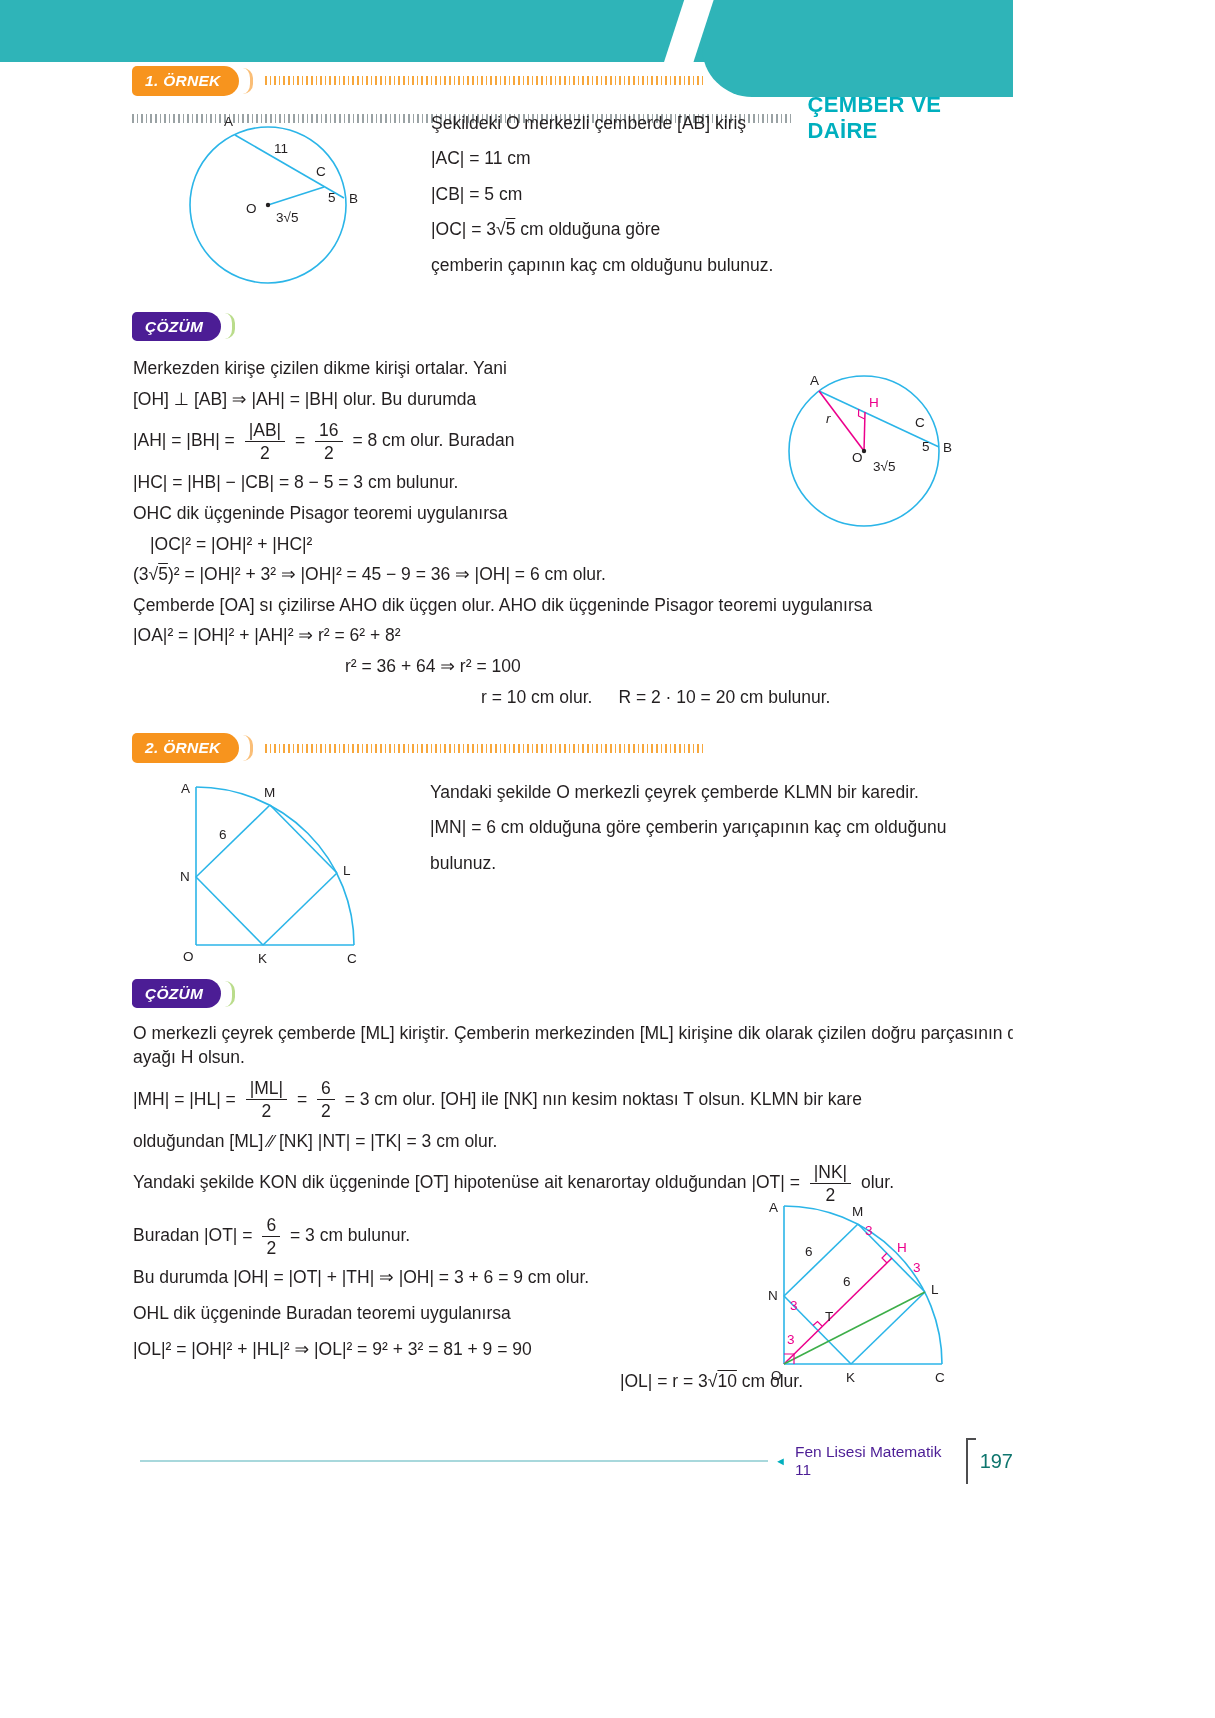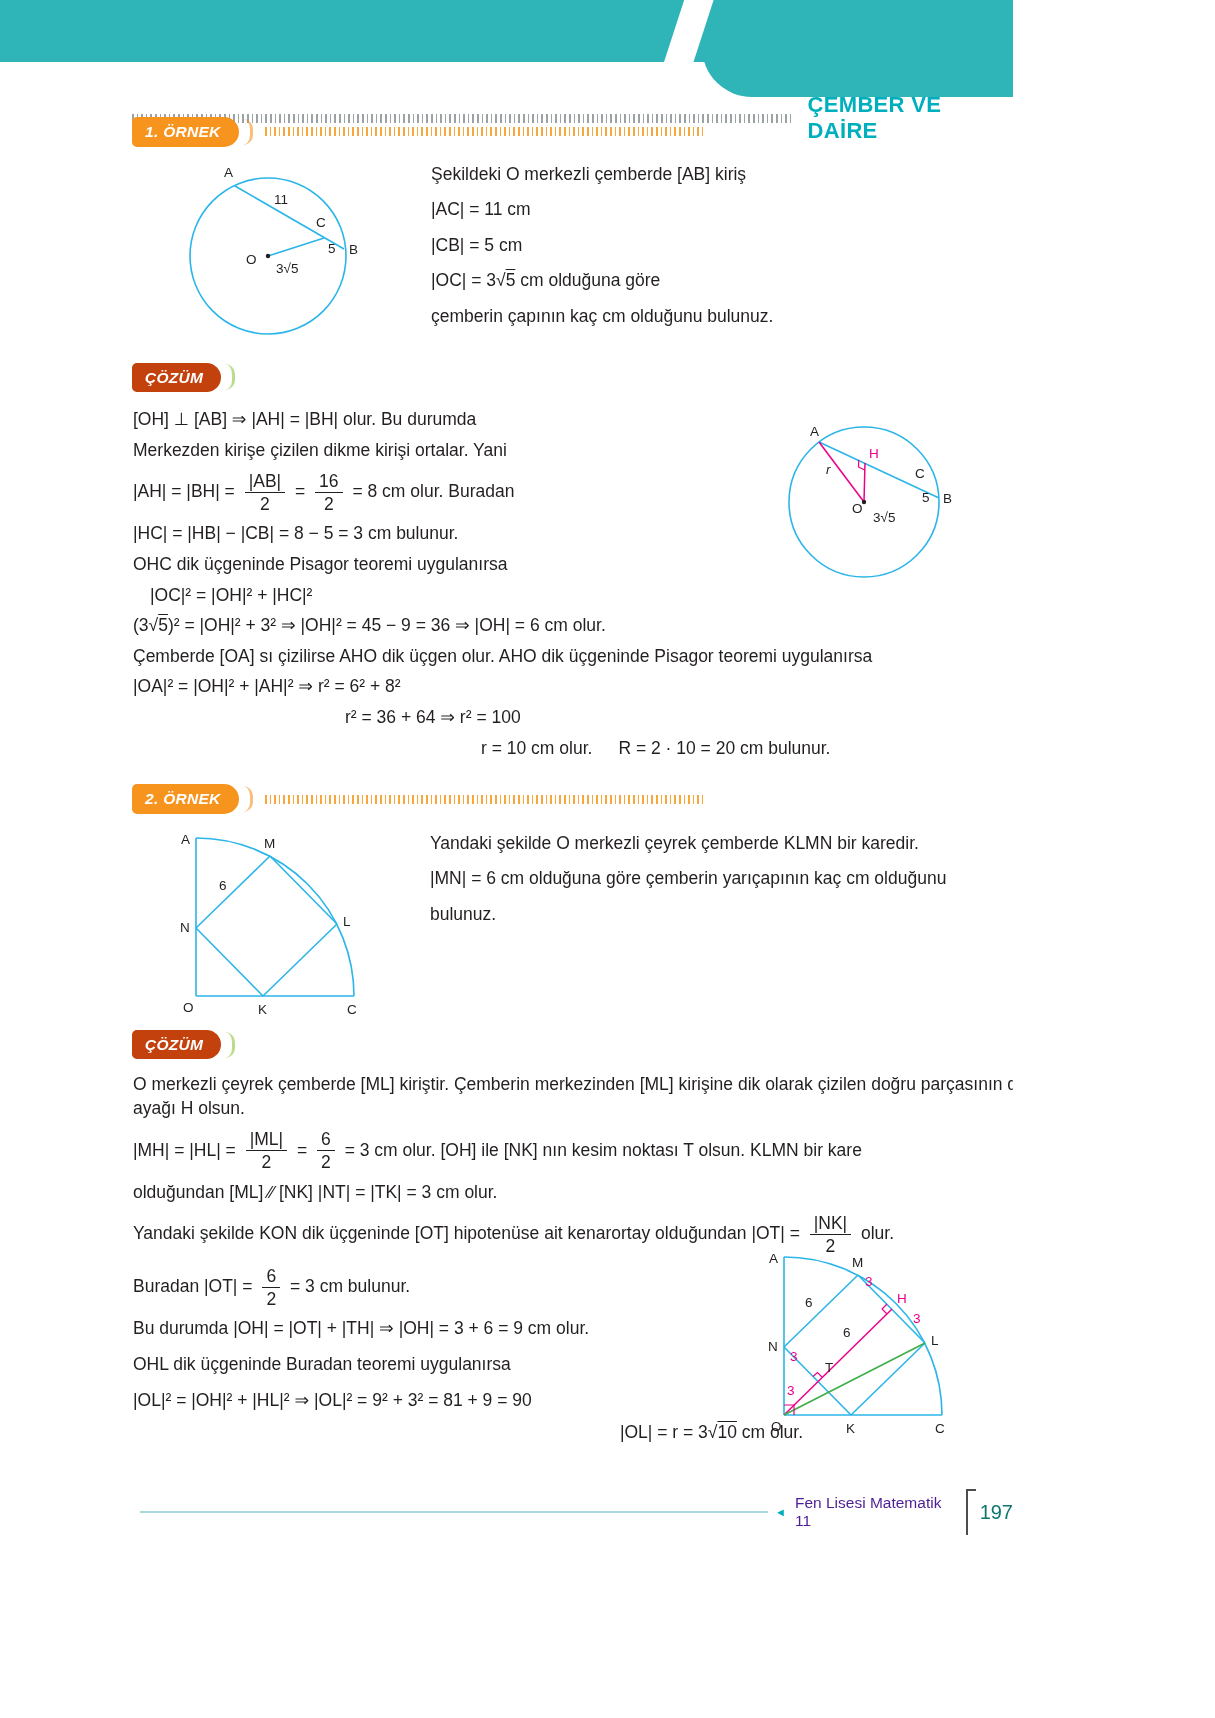--- a/index.html
+++ b/index.html
@@ -13,28 +13,28 @@
               border-bottom-left-radius:50px;}
   .band-slash{position:absolute;top:-18px;left:668px;width:28px;height:140px;background:#fff;
               transform:rotate(18deg);}
 
   
   .chapter-row{position:absolute;top:92px;left:132px;display:flex;align-items:center;}
   .chapter-ticks{width:676px;height:9px;
       background:repeating-linear-gradient(90deg,#9aa2a4 0,#9aa2a4 1.6px,transparent 1.6px,transparent 4.6px);}
   .chapter-title{margin-left:14px;font-size:22px;font-weight:bold;color:#00afbe;letter-spacing:.3px;}
 
-  .content{position:relative;padding-top:117px;}
+  .content{position:relative;padding-top:66px;}
 
   
   .badge-row{display:flex;align-items:center;margin-left:132px;}
   .badge{display:inline-block;color:#fff;font-weight:bold;font-style:italic;font-size:15.5px;
          line-height:1;padding:7px 18px 7px 13px;border-radius:5px 15px 15px 5px;letter-spacing:.3px;}
   .badge.orange{background:#f7941e;}
-  .badge.green{background:#c2410c;}
+  .badge.green{background:#4c1d95;}
   .crescent{width:8px;height:26px;margin-left:3px;border-right:3px solid;border-radius:0 10px 10px 0;}
   .crescent.orange{border-color:#f7941e;opacity:.6;}
   .crescent.green{border-color:#8dc63f;opacity:.6;}
   .tickline{height:9px;width:438px;margin-left:12px;
       background:repeating-linear-gradient(90deg,#f7a73c 0,#f7a73c 1.6px,transparent 1.6px,transparent 4.6px);}
 
   
   .t{font-size:17.5px;line-height:1.35;}
   .tline{margin-bottom:12px;}
   .sline{margin-bottom:7px;}
@@ -139,22 +139,22 @@
           <text class="figlbl" x="34" y="26">A</text>
           <text class="figlbl m" x="93" y="48">H</text>
           <text class="figlbl i" x="50" y="64">r</text>
           <text class="figlbl" x="139" y="68">C</text>
           <text class="figlbl" x="146" y="92">5</text>
           <text class="figlbl" x="167" y="93">B</text>
           <text class="figlbl" x="76" y="103">O</text>
           <text class="figlbl" x="97" y="112">3√5</text>
         </svg>
       </div>
+      <div class="sline">Merkezden kirişe çizilen dikme kirişi ortalar. Yani</div>
       <div class="sline">[OH] ⊥ [AB] ⇒ |AH| = |BH| olur. Bu durumda</div>
-      <div class="sline">Merkezden kirişe çizilen dikme kirişi ortalar. Yani</div>
       <div class="fline">
         <span>|AH| = |BH| = </span>
         <span class="frac"><span class="num">|AB|</span><span class="den">2</span></span>
         <span> = </span>
         <span class="frac"><span class="num">16</span><span class="den">2</span></span>
         <span> = 8 cm olur. Buradan</span>
       </div>
       <div class="sline">|HC| = |HB| − |CB| = 8 − 5 = 3 cm bulunur.</div>
       <div class="sline">OHC dik üçgeninde Pisagor teoremi uygulanırsa</div>
       <div class="sline ind1">|OC|² = |OH|² + |HC|²</div>

